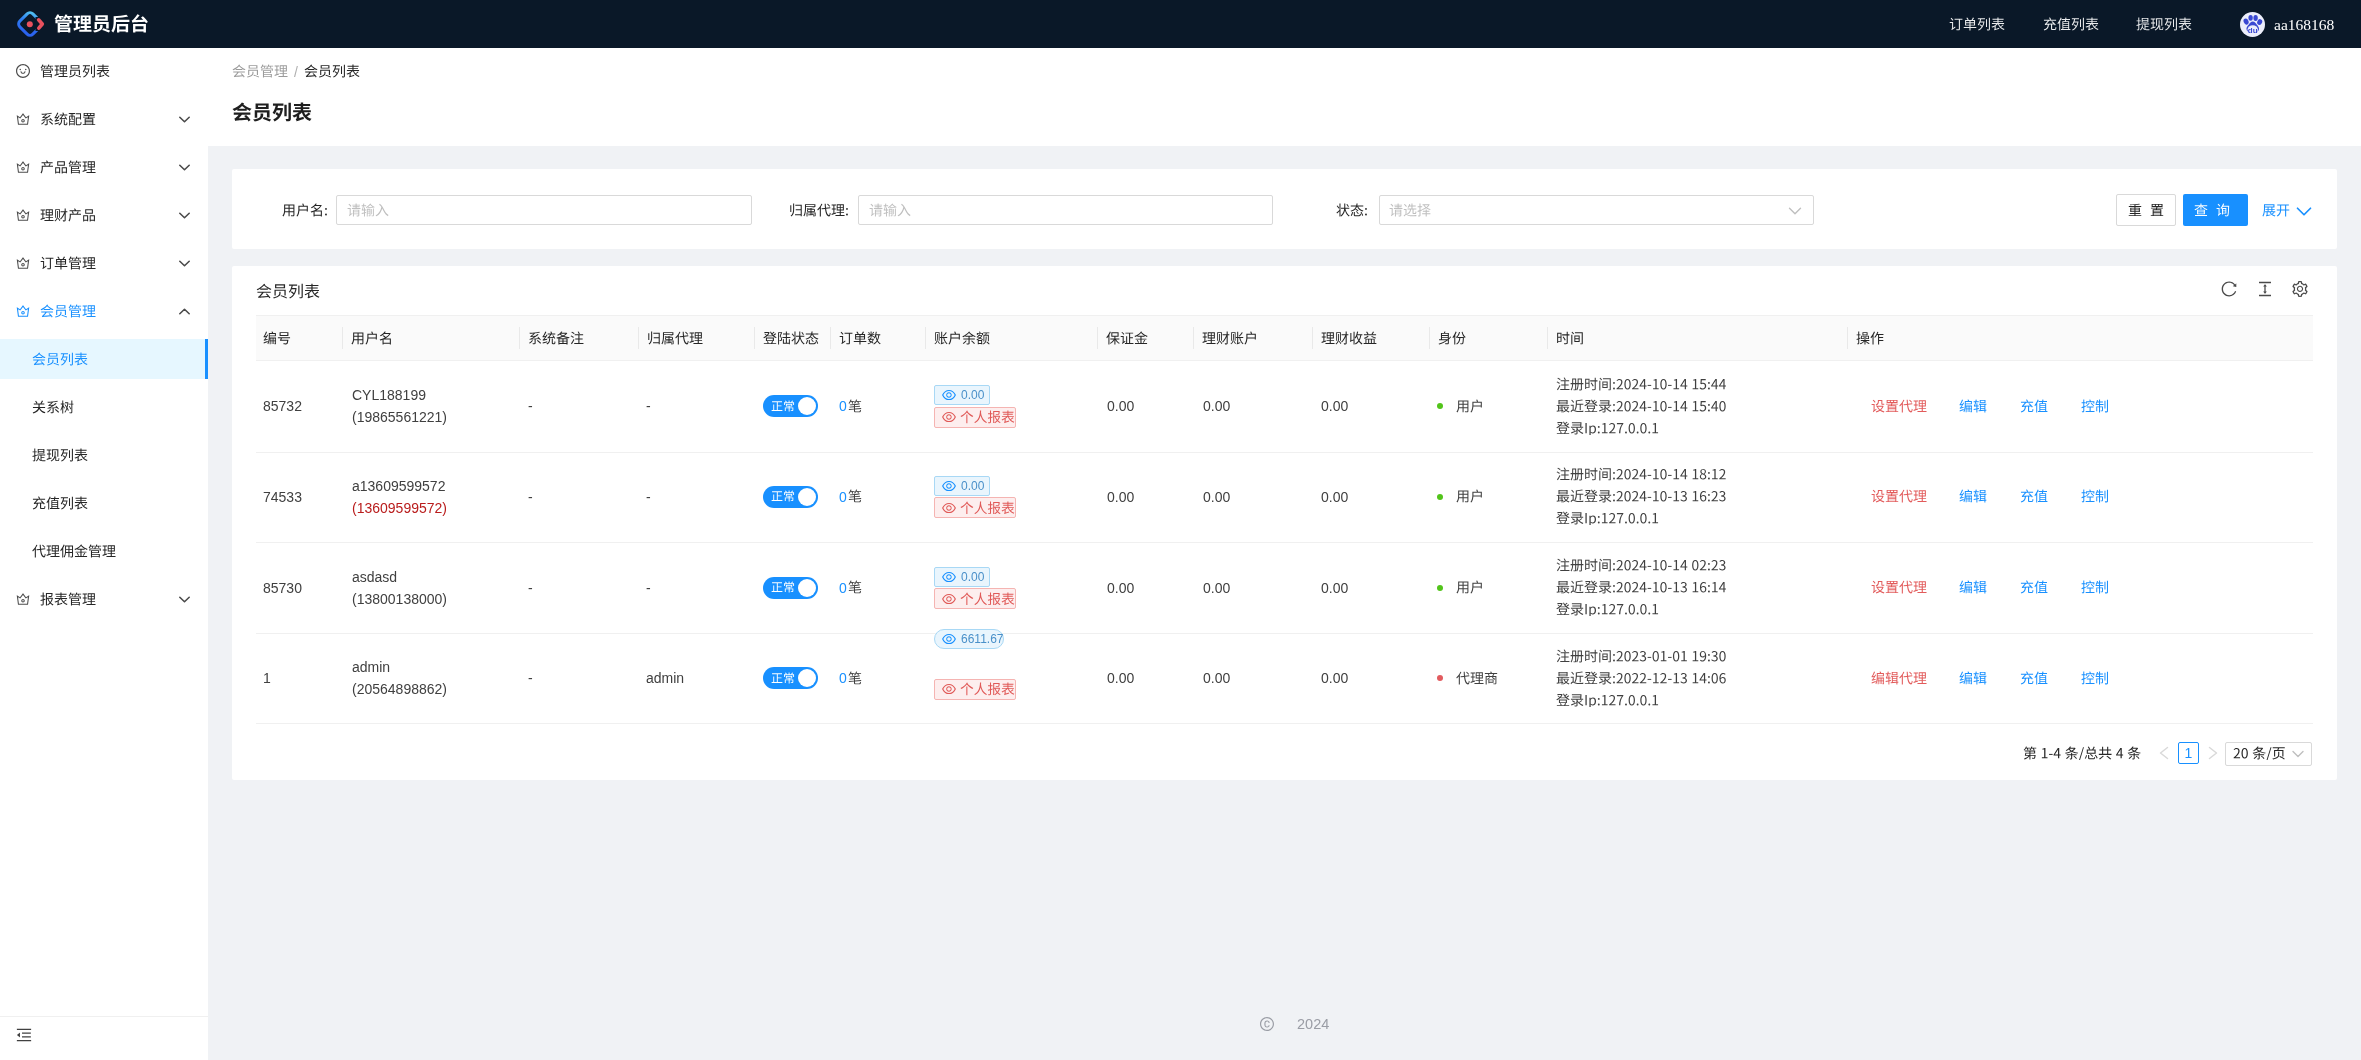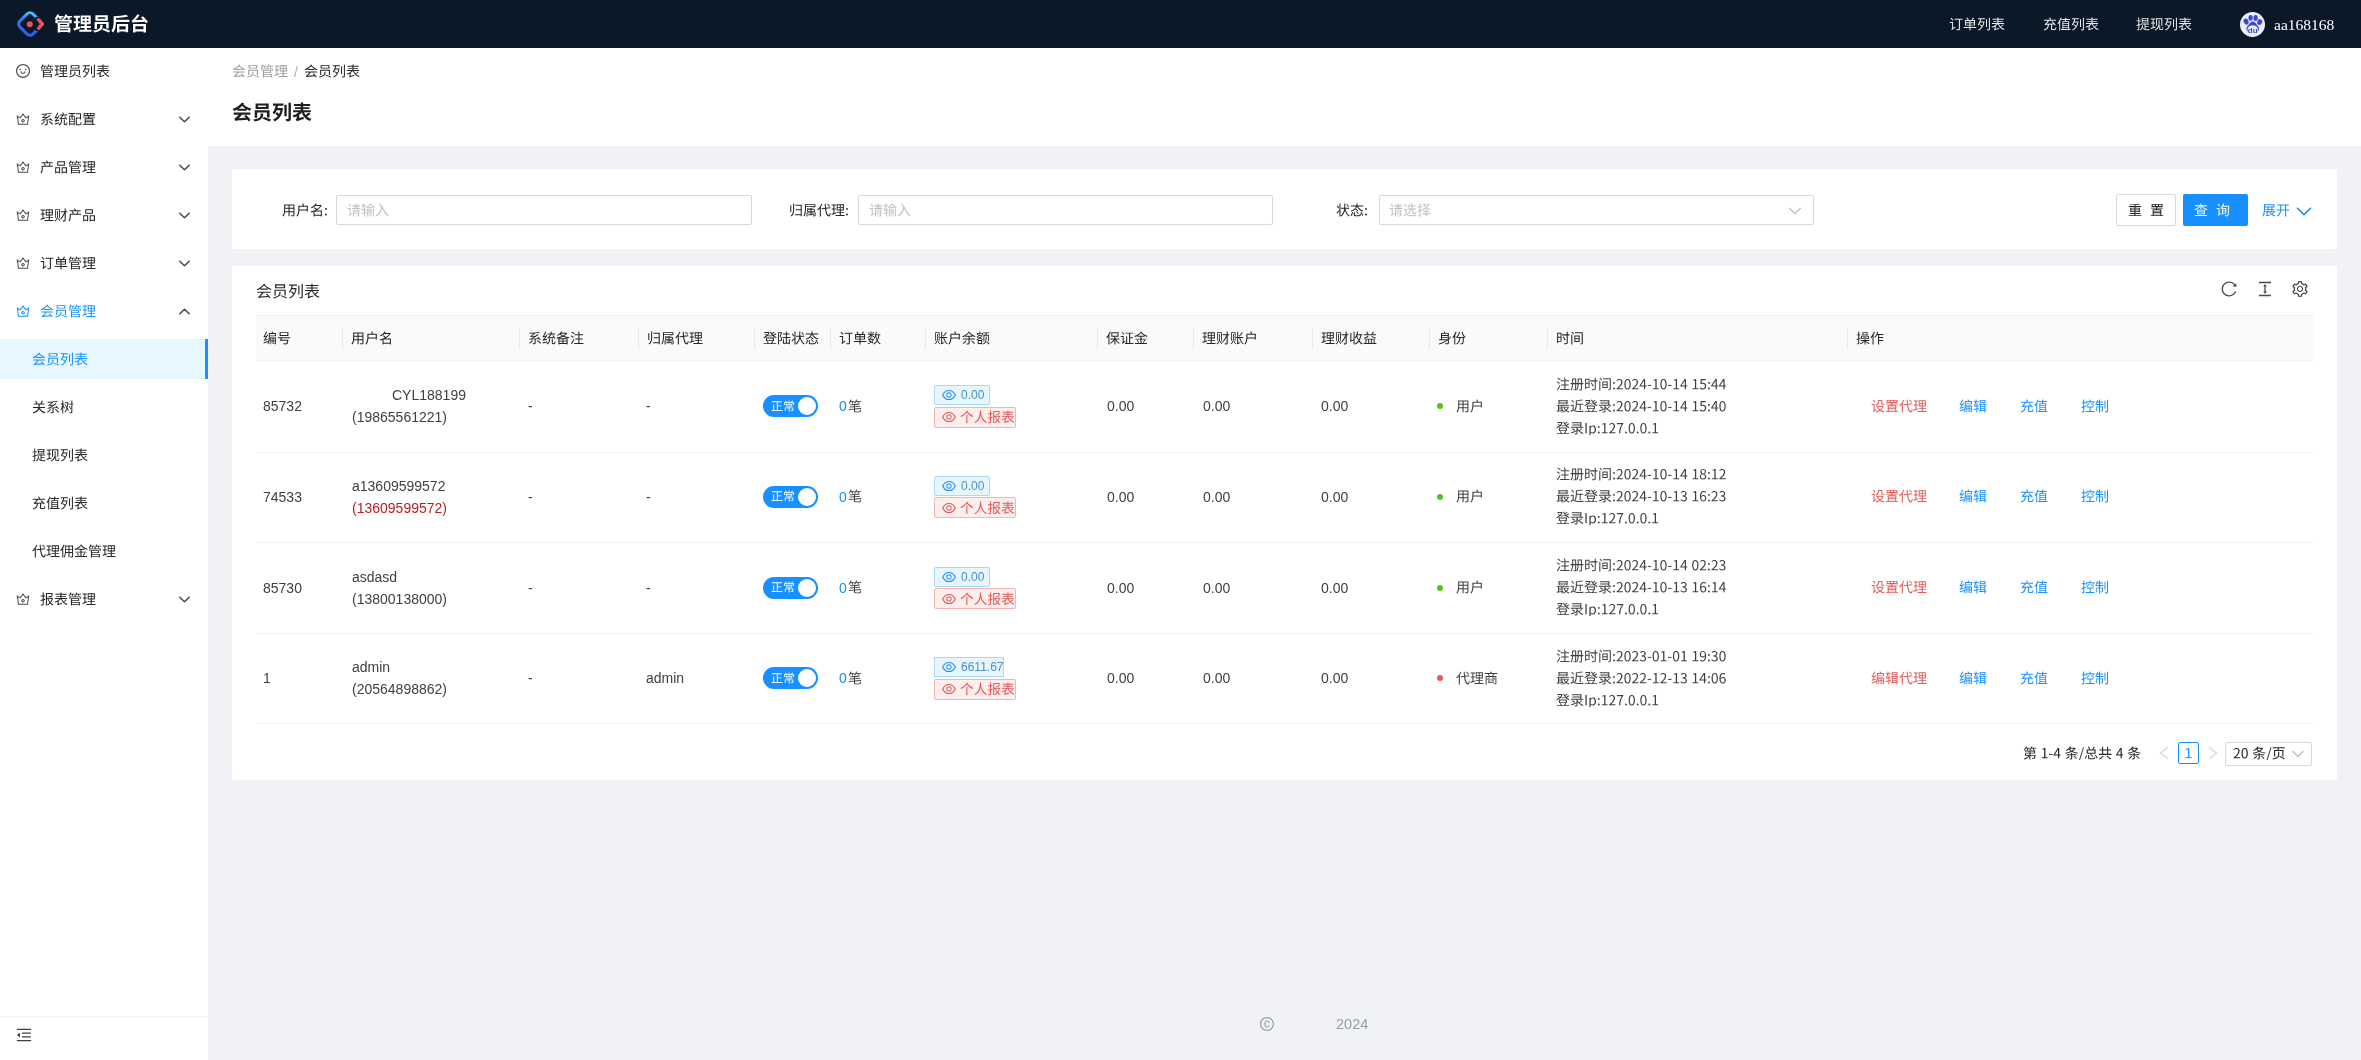--- a/index.html
+++ b/index.html
@@ -348,21 +348,21 @@
     <div style="position:absolute;left:1193px;top:327px;width:1px;height:22px;background:#e9e9e9;"></div>
     <div style="position:absolute;left:1312px;top:327px;width:1px;height:22px;background:#e9e9e9;"></div>
     <div style="position:absolute;left:1429px;top:327px;width:1px;height:22px;background:#e9e9e9;"></div>
     <div style="position:absolute;left:1547px;top:327px;width:1px;height:22px;background:#e9e9e9;"></div>
     <div style="position:absolute;left:1847px;top:327px;width:1px;height:22px;background:#e9e9e9;"></div>
     <div style="position:absolute;left:256px;top:451.5px;width:2057px;height:1px;background:#f0f0f0;"></div>
     <div style="position:absolute;left:256px;top:542px;width:2057px;height:1px;background:#f0f0f0;"></div>
     <div style="position:absolute;left:256px;top:632.5px;width:2057px;height:1px;background:#f0f0f0;"></div>
     <div style="position:absolute;left:256px;top:723px;width:2057px;height:1px;background:#f0f0f0;"></div>
     <div style="position:absolute;left:263px;top:398.0px;font:400 14px 'Liberation Sans',sans-serif;color:#404040;line-height:16px;white-space:nowrap;">85732</div>
-    <div style="position:absolute;left:352px;top:387.0px;font:400 14px 'Liberation Sans',sans-serif;color:#404040;line-height:16px;white-space:nowrap;margin-left:40px;">CYL188199</div>
+    <div style="position:absolute;left:352px;top:387.0px;font:400 14px 'Liberation Sans',sans-serif;color:#404040;line-height:16px;white-space:nowrap;">CYL188199</div>
     <div style="position:absolute;left:352px;top:409.0px;font:400 14px 'Liberation Sans',sans-serif;color:#404040;line-height:16px;white-space:nowrap;">(19865561221)</div>
     <div style="position:absolute;left:528px;top:398.0px;font:400 14px 'Liberation Sans',sans-serif;color:#404040;line-height:16px;white-space:nowrap;">-</div>
     <div style="position:absolute;left:646px;top:398.0px;font:400 14px 'Liberation Sans',sans-serif;color:#404040;line-height:16px;white-space:nowrap;">-</div>
     <div style="position:absolute;left:763px;top:395px;width:55px;height:22px;background:#1890ff;border-radius:11px;">
       <div style="position:absolute;right:2px;top:2px;width:18px;height:18px;background:#fff;border-radius:50%;"></div>
     </div>
     <div style="position:absolute;left:770.5px;top:399.6px;height:12px;line-height:0;"><svg width="24.0" height="12" viewBox="0 -880 2000 1000" fill="#fff">
         <use href="#g71" x="0"></use>
         <use href="#g72" x="1000"></use>
       </svg></div>
@@ -720,21 +720,21 @@
       <div style="position:absolute;right:2px;top:2px;width:18px;height:18px;background:#fff;border-radius:50%;"></div>
     </div>
     <div style="position:absolute;left:770.5px;top:671.6px;height:12px;line-height:0;"><svg width="24.0" height="12" viewBox="0 -880 2000 1000" fill="#fff">
         <use href="#g71" x="0"></use>
         <use href="#g72" x="1000"></use>
       </svg></div>
     <div style="position:absolute;left:839px;top:670.0px;font:400 14px 'Liberation Sans',sans-serif;color:#1890ff;line-height:16px;white-space:nowrap;">0</div>
     <div style="position:absolute;left:847.5px;top:670.6px;height:14px;line-height:0;"><svg width="14.0" height="14" viewBox="0 -880 1000 1000" fill="#404040">
         <use href="#g73" x="0"></use>
       </svg></div>
-    <div style="position:absolute;left:934px;top:657px;width:70px;height:20px;background:#e9f5fd;border:1px solid #a8d8f5;border-radius:0;display:flex;align-items:center;padding-left:7px;">
+    <div style="position:absolute;left:934px;top:629px;width:70px;height:20px;background:#e9f5fd;border:1px solid #a8d8f5;border-radius:10px;display:flex;align-items:center;padding-left:7px;">
       <svg width="14" height="14" viewBox="64 64 896 896" fill="#1890ff" style="flex:none">
         <path d="M942.2 486.2C847.4 286.5 704.1 186 512 186c-192.2 0-335.4 100.5-430.2 300.3a60.3 60.3 0 000 51.5C176.6 737.5 319.9 838 512 838c192.2 0 335.4-100.5 430.2-300.3 7.7-16.2 7.7-35 0-51.5zM512 766c-161.3 0-279.4-81.8-362.7-254C232.6 339.8 350.7 258 512 258c161.3 0 279.4 81.8 362.7 254C791.5 684.2 673.4 766 512 766zm-4-430c-97.2 0-176 78.8-176 176s78.8 176 176 176 176-78.8 176-176-78.8-176-176-176zm0 288c-61.9 0-112-50.1-112-112s50.1-112 112-112 112 50.1 112 112-50.1 112-112 112z"></path>
       </svg>
       <span style="font:12px 'Liberation Sans',sans-serif;color:#4a90c9;margin-left:5px">6611.67</span>
     </div>
     <div style="position:absolute;left:934px;top:678.5px;width:82px;height:21px;background:#fdeeee;border:1px solid #f5b4b2;border-radius:2px;display:flex;align-items:center;padding-left:7px;">
       <svg width="14" height="14" viewBox="64 64 896 896" fill="#e05a58" style="flex:none">
         <path d="M942.2 486.2C847.4 286.5 704.1 186 512 186c-192.2 0-335.4 100.5-430.2 300.3a60.3 60.3 0 000 51.5C176.6 737.5 319.9 838 512 838c192.2 0 335.4-100.5 430.2-300.3 7.7-16.2 7.7-35 0-51.5zM512 766c-161.3 0-279.4-81.8-362.7-254C232.6 339.8 350.7 258 512 258c161.3 0 279.4 81.8 362.7 254C791.5 684.2 673.4 766 512 766zm-4-430c-97.2 0-176 78.8-176 176s78.8 176 176 176 176-78.8 176-176-78.8-176-176-176zm0 288c-61.9 0-112-50.1-112-112s50.1-112 112-112 112 50.1 112 112-50.1 112-112 112z"></path>
       </svg>
     </div>
@@ -858,21 +858,21 @@
         <use href="#g100" x="1370"></use>
         <use href="#g101" x="2370"></use>
         <use href="#g104" x="2762"></use>
       </svg></div>
     <svg style="position:absolute;left:0;top:0;overflow:visible" width="1" height="1">
       <polyline points="2293.0,751.5 2298,756.5 2303.0,751.5" fill="none" stroke="#bfbfbf" stroke-width="1.4" stroke-linecap="round" stroke-linejoin="round"></polyline>
     </svg>
     <svg style="position:absolute;left:1260px;top:1017px" width="14" height="14" viewBox="64 64 896 896" fill="#9a9da5">
       <path d="M512 64C264.6 64 64 264.6 64 512s200.6 448 448 448 448-200.6 448-448S759.4 64 512 64zm0 820c-205.4 0-372-166.6-372-372s166.6-372 372-372 372 166.6 372 372-166.6 372-372 372zm5.6-532.7c53 0 89 33.8 93 83.4.3 4.2 3.8 7.4 8 7.4h56.7c2.6 0 4.7-2.1 4.7-4.7 0-86.7-68.4-147.4-162.7-147.4C407.4 290 344 364.2 344 486.8v52.3C344 660.8 407.4 734 517.3 734c94 0 162.7-58.8 162.7-141.4 0-2.6-2.1-4.7-4.7-4.7h-56.8c-4.2 0-7.6 3.2-8 7.3-4.2 46.1-40.1 77.8-93 77.8-65.3 0-102.1-47.9-102.1-133.6v-52.6c.1-87 37-135.5 102.2-135.5z"></path>
     </svg>
-    <div style="position:absolute;left:1336px;top:1016.0px;font:400 14.5px 'Liberation Sans',sans-serif;color:#9a9da5;line-height:17px;white-space:nowrap;">2024</div>
+    <div style="position:absolute;left:1297px;top:1016.0px;font:400 14.5px 'Liberation Sans',sans-serif;color:#9a9da5;line-height:17px;white-space:nowrap;">2024</div>
     <svg width="0" height="0" style="position:absolute">
       <defs>
         <path id="g0" d="M194 -439V91H316V64H741V90H860V-169H316V-215H807V-439ZM741 -25H316V-81H741ZM421 -627C430 -610 440 -590 448 -571H74V-395H189V-481H810V-395H932V-571H569C559 -596 543 -625 528 -648ZM316 -353H690V-300H316ZM161 -857C134 -774 85 -687 28 -633C57 -620 108 -595 132 -579C161 -610 190 -651 215 -696H251C276 -659 301 -616 311 -587L413 -624C404 -643 389 -670 371 -696H495V-778H256C264 -797 271 -816 278 -835ZM591 -857C572 -786 536 -714 490 -668C517 -656 567 -631 589 -615C609 -638 629 -665 646 -696H685C716 -659 747 -614 759 -584L858 -629C849 -648 832 -672 813 -696H952V-778H686C694 -797 700 -817 706 -836Z"></path>
         <path id="g1" d="M514 -527H617V-442H514ZM718 -527H816V-442H718ZM514 -706H617V-622H514ZM718 -706H816V-622H718ZM329 -51V58H975V-51H729V-146H941V-254H729V-340H931V-807H405V-340H606V-254H399V-146H606V-51ZM24 -124 51 -2C147 -33 268 -73 379 -111L358 -225L261 -194V-394H351V-504H261V-681H368V-792H36V-681H146V-504H45V-394H146V-159Z"></path>
         <path id="g2" d="M304 -708H698V-631H304ZM178 -809V-529H832V-809ZM428 -309V-222C428 -155 398 -62 54 1C84 26 121 72 137 99C499 17 559 -112 559 -219V-309ZM536 -43C650 -5 811 57 890 97L951 -5C867 -44 702 -100 594 -133ZM136 -465V-97H261V-354H746V-111H878V-465Z"></path>
         <path id="g3" d="M138 -765V-490C138 -340 129 -132 21 10C48 25 100 67 121 92C236 -55 260 -292 263 -460H968V-574H263V-665C484 -677 723 -704 905 -749L808 -847C646 -805 378 -778 138 -765ZM316 -349V89H437V44H773V86H901V-349ZM437 -67V-238H773V-67Z"></path>
         <path id="g4" d="M161 -353V89H284V38H710V88H839V-353ZM284 -78V-238H710V-78ZM128 -420C181 -437 253 -440 787 -466C808 -438 826 -412 839 -389L940 -463C887 -547 767 -671 676 -758L582 -695C620 -658 660 -615 699 -572L287 -558C364 -632 442 -721 507 -814L386 -866C317 -746 208 -624 173 -592C140 -561 116 -541 89 -535C103 -503 123 -443 128 -420Z"></path>
         <path id="g5" d="M114 -772C167 -721 234 -650 266 -605L319 -658C287 -702 218 -770 165 -820ZM205 55C221 35 251 14 461 -132C453 -147 443 -178 439 -199L293 -103V-526H50V-454H220V-96C220 -52 186 -21 167 -8C180 6 199 37 205 55ZM396 -756V-681H703V-31C703 -12 696 -6 677 -5C655 -5 583 -4 508 -7C521 15 535 52 540 75C634 75 697 73 733 60C770 46 782 21 782 -30V-681H960V-756Z"></path>
         <path id="g6" d="M221 -437H459V-329H221ZM536 -437H785V-329H536ZM221 -603H459V-497H221ZM536 -603H785V-497H536ZM709 -836C686 -785 645 -715 609 -667H366L407 -687C387 -729 340 -791 299 -836L236 -806C272 -764 311 -707 333 -667H148V-265H459V-170H54V-100H459V79H536V-100H949V-170H536V-265H861V-667H693C725 -709 760 -761 790 -809Z"></path>
         <path id="g7" d="M642 -724V-164H716V-724ZM848 -835V-17C848 -1 842 4 826 4C810 5 758 5 703 3C713 24 725 56 728 76C805 76 853 74 882 63C912 51 924 29 924 -18V-835ZM181 -302C232 -267 294 -218 333 -181C265 -85 178 -17 79 22C95 37 115 66 124 85C336 -10 491 -205 541 -552L495 -566L482 -563H257C273 -611 287 -662 299 -714H571V-786H61V-714H224C189 -561 133 -419 53 -326C70 -315 99 -290 111 -276C158 -335 198 -409 232 -494H459C440 -400 411 -317 373 -247C334 -281 273 -326 224 -357Z"></path>

